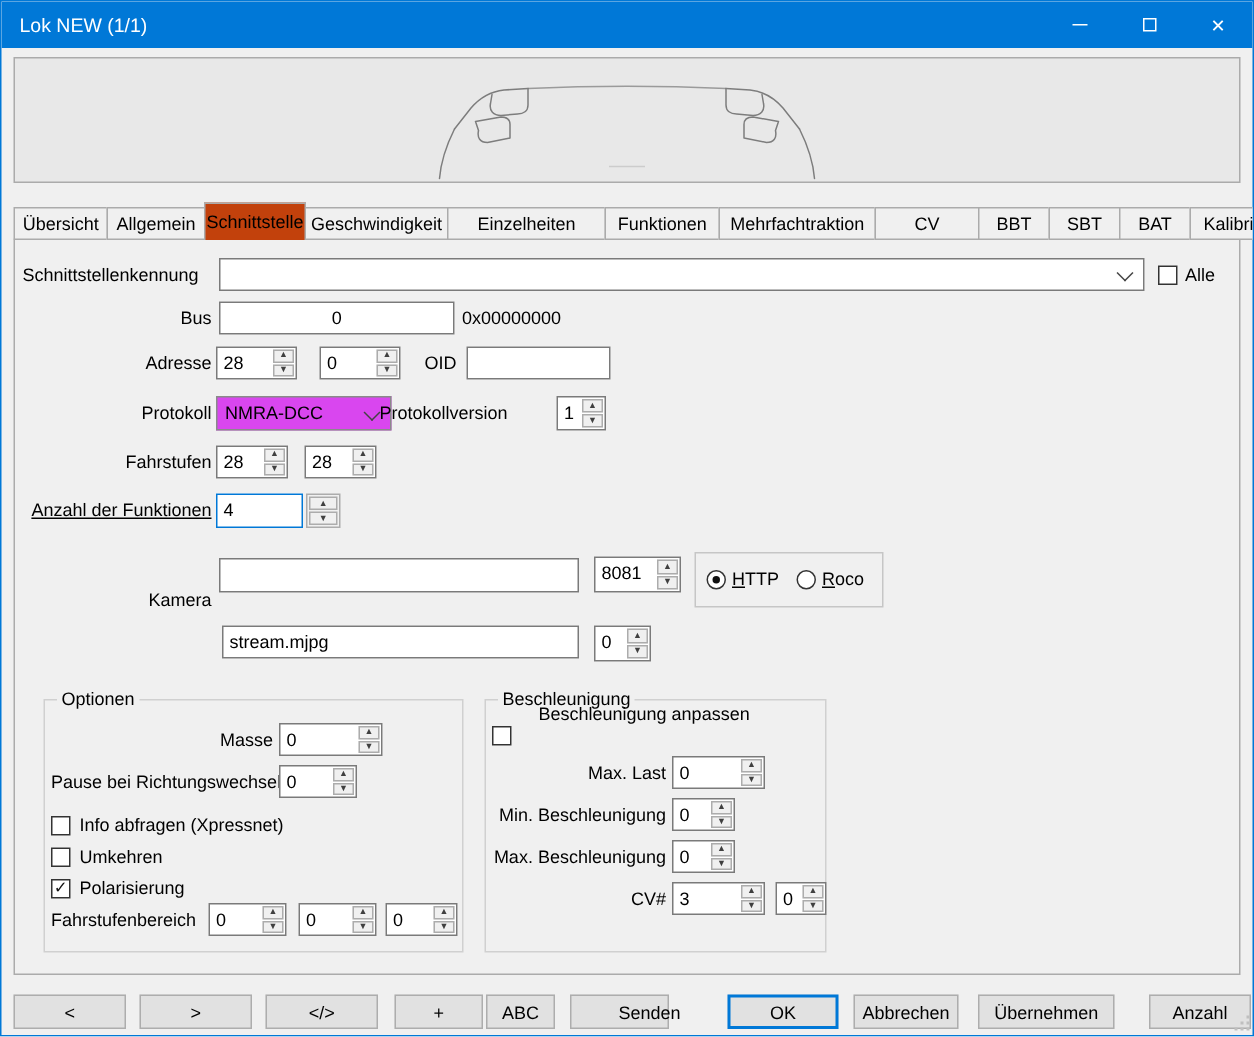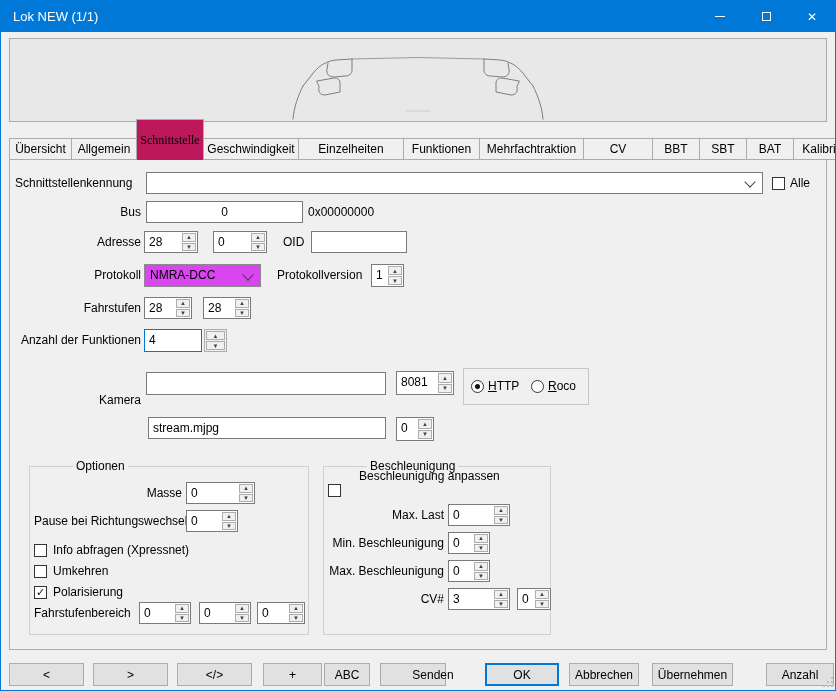--- a/index.html
+++ b/index.html
@@ -15,21 +15,21 @@
   .max-glyph{width:9px;height:9px;border:1px solid #fff;box-sizing:border-box;}
   .close-glyph{font-size:12px;line-height:12px;}
   
   .sketch-panel{position:absolute;left:8px;top:37px;width:818px;height:84px;box-sizing:border-box;
     background:#e8e8e8;border:1px solid #ababab;}
   .sketch-panel svg{display:block;width:100%;height:100%;}
   
   .tabs{position:absolute;left:8px;top:134px;height:25px;display:flex;align-items:flex-end;z-index:3;}
   .tab{box-sizing:border-box;height:22px;border:1px solid #ababab;background:#f0f0f0;
     display:flex;align-items:center;justify-content:center;margin-right:-1px;white-space:nowrap;}
-  .tab.active{height:41px;background:#be185d;border-bottom:none;z-index:4;font-family:Liberation Serif, serif;}
+  .tab.active{height:25px;background:#c2410c;border-bottom:none;z-index:4;}
   .page{position:absolute;left:8px;top:158px;width:818px;height:491px;box-sizing:border-box;
     border:1px solid #ababab;background:#f0f0f0;z-index:1;}
   
   .lbl{position:absolute;height:15px;line-height:15px;white-space:nowrap;z-index:5;}
   .lbl.r{text-align:right;}
   .tb{position:absolute;box-sizing:border-box;background:#fff;border:1px solid #7a7a7a;
     height:22px;line-height:20px;padding:0 4px;overflow:hidden;white-space:nowrap;z-index:5;}
   .tb.center{text-align:center;}
   .chev{position:absolute;width:7px;height:7px;border-right:1px solid #444;border-bottom:1px solid #444;
     transform:rotate(45deg);}
@@ -47,21 +47,21 @@
     padding:3px 0 0 4px;line-height:15px;}
   .spin2 .sb{width:23px;height:23px;border:1px solid #acacac;background:#f0f0f0;}
   .cb{position:absolute;width:13px;height:13px;box-sizing:border-box;border:1px solid #333;background:#fff;
     display:flex;align-items:center;justify-content:center;z-index:5;}
   .cb .mk{font-size:11px;line-height:11px;color:#111;}
   .radio{position:absolute;width:13px;height:13px;box-sizing:border-box;border:1px solid #333;
     border-radius:50%;background:#fff;z-index:6;}
   .radio .dot{position:absolute;left:3px;top:3px;width:5px;height:5px;border-radius:50%;background:#111;}
   .group{position:absolute;box-sizing:border-box;border:1px solid #d0d0d0;z-index:4;}
   .group-title{position:absolute;top:-8px;left:8px;background:#f0f0f0;padding:0 3px;height:15px;
-    line-height:15px;white-space:nowrap;margin-left:35px;}
+    line-height:15px;white-space:nowrap;}
   .rgroup{position:absolute;left:462px;top:367px;width:126px;height:37px;box-sizing:border-box;
     border:1px solid #c6c6c6;z-index:5;}
   .u{text-decoration:underline;}
   .btn{position:absolute;top:662px;height:23px;box-sizing:border-box;background:#e1e1e1;
     border:1px solid #adadad;display:flex;align-items:center;justify-content:center;white-space:nowrap;z-index:5;}
   .btn.default{border:2px solid #0078d7;}
   .grip{position:absolute;z-index:5;}
   .grip i{position:absolute;width:2px;height:2px;background:#bfbfbf;}
 </style>
 </head>
@@ -168,21 +168,21 @@
       </span>
   </div>
   <span class="lbl" style="left:282px;top:234px;">OID</span>
   <div class="tb" style="left:310px;top:230px;width:96px;"></div>
 
   <span class="lbl r" style="left:14px;top:267px;width:126px;">Protokoll</span>
   <div class="ddl" style="left:143px;top:263px;width:117px;">
     <span>NMRA-DCC</span>
     <span class="chev" style="right:8px;top:6px;"></span>
   </div>
-  <span class="lbl" style="left:252px;top:267px;margin-left:24px;">Protokollversion</span>
+  <span class="lbl" style="left:252px;top:267px;">Protokollversion</span>
   <div class="spin" style="left:370px;top:263px;width:33px;height:23px;">
     <span class="sv">1</span>
     <span class="sb">
         <span>▲</span>
         <span>▼</span>
       </span>
   </div>
 
   <span class="lbl r" style="left:14px;top:300px;width:126px;">Fahrstufen</span>
   <div class="spin" style="left:143px;top:296px;width:48px;">
@@ -193,21 +193,21 @@
       </span>
   </div>
   <div class="spin" style="left:202px;top:296px;width:48px;">
     <span class="sv">28</span>
     <span class="sb">
         <span>▲</span>
         <span>▼</span>
       </span>
   </div>
 
-  <span class="lbl r" style="left:14px;top:332px;width:126px;">Anzahl der Funktionen</span>
+  <span class="lbl r" style="left:14px;top:332px;width:126px;text-decoration:underline;">Anzahl der Funktionen</span>
   <div class="spin2" style="left:143px;top:328px;">
     <span class="field">4</span>
     <span class="sb">
         <span>▲</span>
         <span>▼</span>
       </span>
   </div>
 
   <span class="lbl r" style="left:14px;top:392px;width:126px;">Kamera</span>
   <div class="tb" style="left:145px;top:371px;width:240px;height:23px;"></div>
@@ -336,21 +336,21 @@
   </div>
 
   <div class="btn" style="left:8px;width:75px;">&lt;</div>
   <div class="btn" style="left:92px;width:75px;">&gt;</div>
   <div class="btn" style="left:176px;width:75px;">&lt;/&gt;</div>
   <div class="btn" style="left:262px;width:59px;">+</div>
   <div class="btn" style="left:323px;width:46px;">ABC</div>
   <div class="btn" style="left:379px;width:66px;padding-left:40px;">Senden</div>
   <div class="btn default" style="left:484px;width:74px;">OK</div>
   <div class="btn" style="left:568px;width:70px;">Abbrechen</div>
-  <div class="btn" style="left:651px;width:81px;">Übernehmen</div>
+  <div class="btn" style="left:651px;width:91px;">Übernehmen</div>
   <div class="btn" style="left:765px;width:68px;">Anzahl</div>
 
   <div class="grip" style="left:820px;top:674px;width:14px;height:14px;">
     <i style="left:2px;top:10px;"></i>
       <i style="left:6px;top:10px;"></i>
       <i style="left:10px;top:10px;"></i>
     <i style="left:6px;top:6px;"></i>
       <i style="left:10px;top:6px;"></i>
       <i style="left:10px;top:2px;"></i>
   </div>

